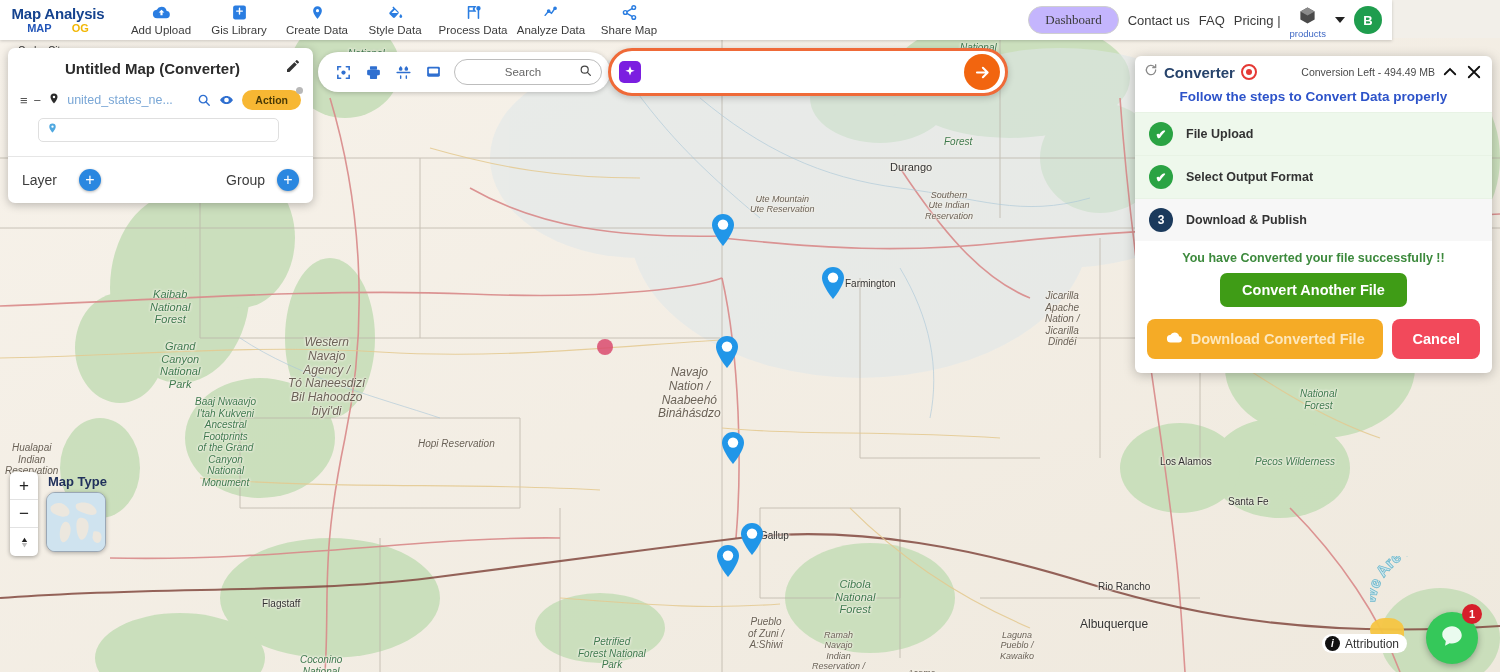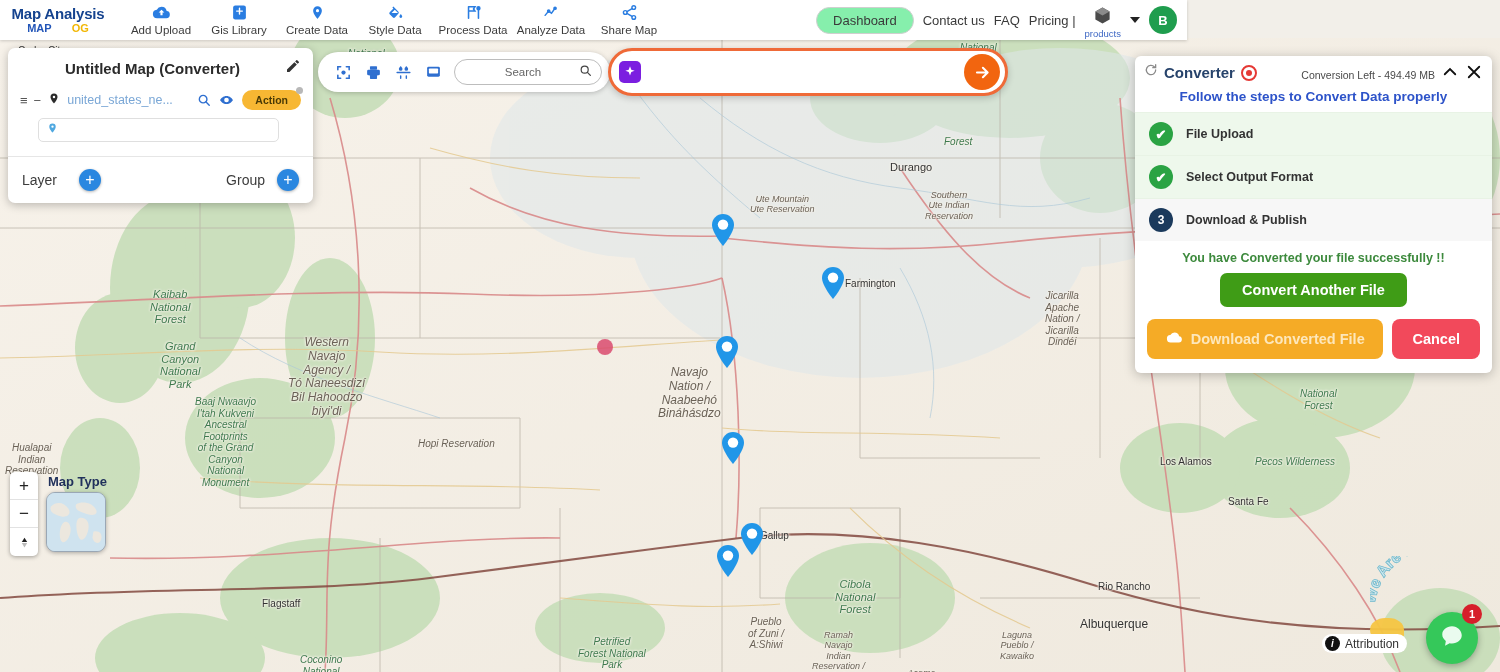--- a/index.html
+++ b/index.html
@@ -5,21 +5,21 @@
   * { box-sizing: border-box; margin:0; padding:0; }
   html,body { width:1500px; height:672px; overflow:hidden; }
   body {
     font-family: "Liberation Sans", sans-serif;
     background:#f2efe9;
     position:relative;
   }
 
   
   #topnav{
-    position:absolute; left:0; top:0; width:1187px; height:40px;
+    position:absolute; left:0; top:0; width:1392px; height:40px;
     background:#ffffff; z-index:60;
     display:flex; align-items:center;
     box-shadow:0 1px 3px rgba(0,0,0,.18);
   }
   .brand{ width:100px; margin-left:8px; text-align:center; line-height:1; }
   .brand .b1{ font-size:15px; font-weight:bold; color:#15438f; letter-spacing:-.2px;}
   .brand .b2{ font-size:11px; font-weight:bold; color:#2255b8; margin-top:2px; }
   .brand .b2 .og{ color:#f2b705;padding-left:20px; }
 
   .navitems{ display:flex; align-items:center; margin-left:14px; }
@@ -27,21 +27,21 @@
     width:78px; text-align:center; cursor:pointer; color:#3c3c3c;
     font-size:11.5px; line-height:1.1;
   }
   .navitem .ni-ic{ display:block; height:17px; margin-bottom:3px; }
   .navitem .ni-ic svg{ vertical-align:top; }
   .navitem .ni-lb{ display:block; white-space:nowrap; }
 
   .navright{ margin-left:auto; display:flex; align-items:center; gap:9px; padding-right:10px; }
   .dashbtn{
     border:1px solid #cfcfcf; border-radius:16px; padding:5px 16px;
-    font-size:13px; color:#3a3a3a; background:#86efac; cursor:pointer;
+    font-size:13px; color:#3a3a3a; background:#c4b5fd; cursor:pointer;font-family:Liberation Serif, serif;
   }
   .navlink{ font-size:13px; color:#3a3a3a; cursor:pointer; }
   .products{ text-align:center; line-height:1; cursor:pointer; position:relative; top:2px;}
   .products .p-lb{ font-size:9.5px; color:#3f68c4; display:block; margin-top:1px;}
   .caret{ width:0;height:0;border-left:5px solid transparent;border-right:5px solid transparent;border-top:6px solid #222; cursor:pointer;}
   .avatar{
     width:28px;height:28px;border-radius:50%;background:#1f9d4e;color:#fff;
     display:flex;align-items:center;justify-content:center;font-size:13px;font-weight:bold;cursor:pointer;
   }
 
@@ -128,21 +128,21 @@
     width:36px;height:36px;border-radius:50%;background:#f2650f;
     display:flex;align-items:center;justify-content:center;cursor:pointer; margin-left:auto;
   }
 
   
   #converter{
     position:absolute; right:8px; top:56px; width:357px; z-index:45;
     background:#fff; border-radius:6px; box-shadow:0 2px 12px rgba(0,0,0,.25);
     overflow:hidden;
   }
-  .cv-head{ display:flex; align-items:flex-end; gap:6px; padding:7px 9px 5px; }
+  .cv-head{ display:flex; align-items:center; gap:6px; padding:7px 9px 5px; }
   .cv-title{ font-size:15px; font-weight:bold; color:#27436b; }
   .cv-rec{
     width:16px;height:16px;border-radius:50%;border:2px solid #e53935;
     display:flex;align-items:center;justify-content:center; cursor:pointer;
   }
   .cv-rec i{ width:6px;height:6px;border-radius:50%;background:#e53935;display:block;}
   .cv-left{ font-size:10.5px; color:#4a4a4a; margin-left:auto; }
   .cv-chev, .cv-close{ cursor:pointer; color:#222; display:flex; align-items:center; }
   .cv-sub{ text-align:center; font-size:13.5px; font-weight:bold; color:#2d53c9; padding:3px 0 8px; }
   .cv-step{

